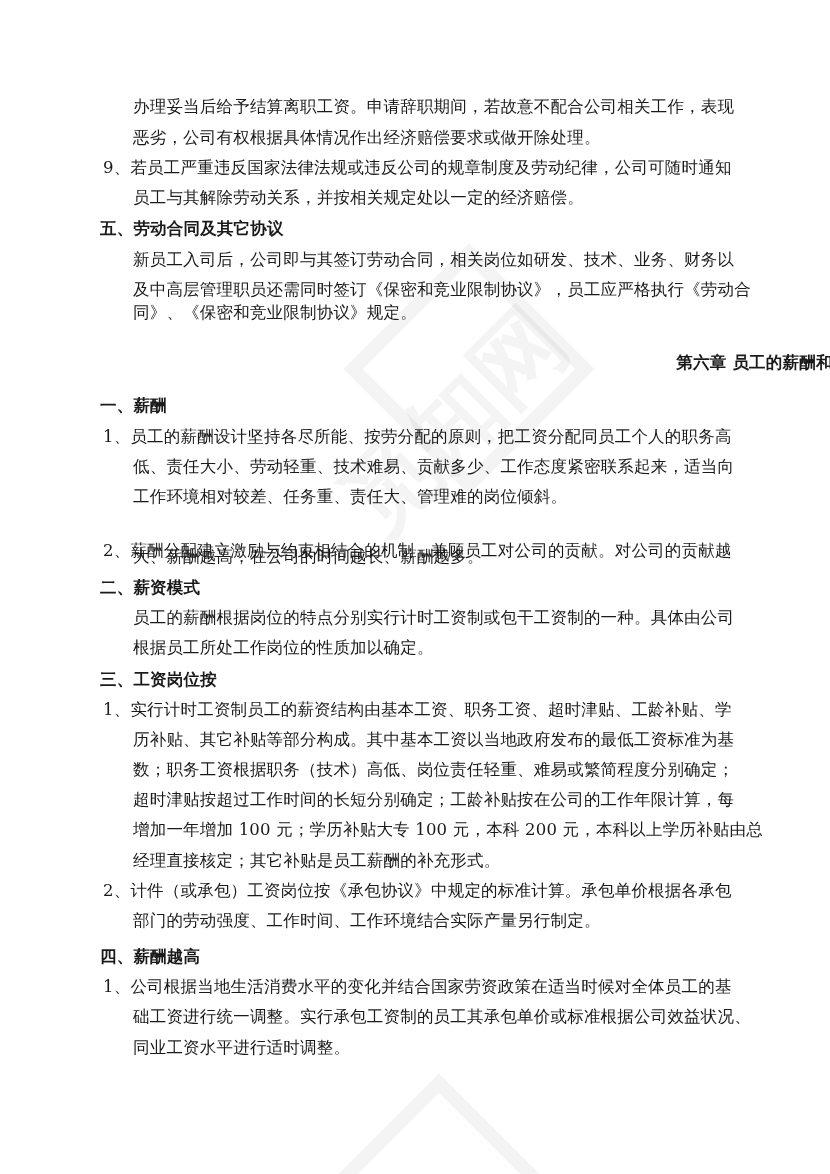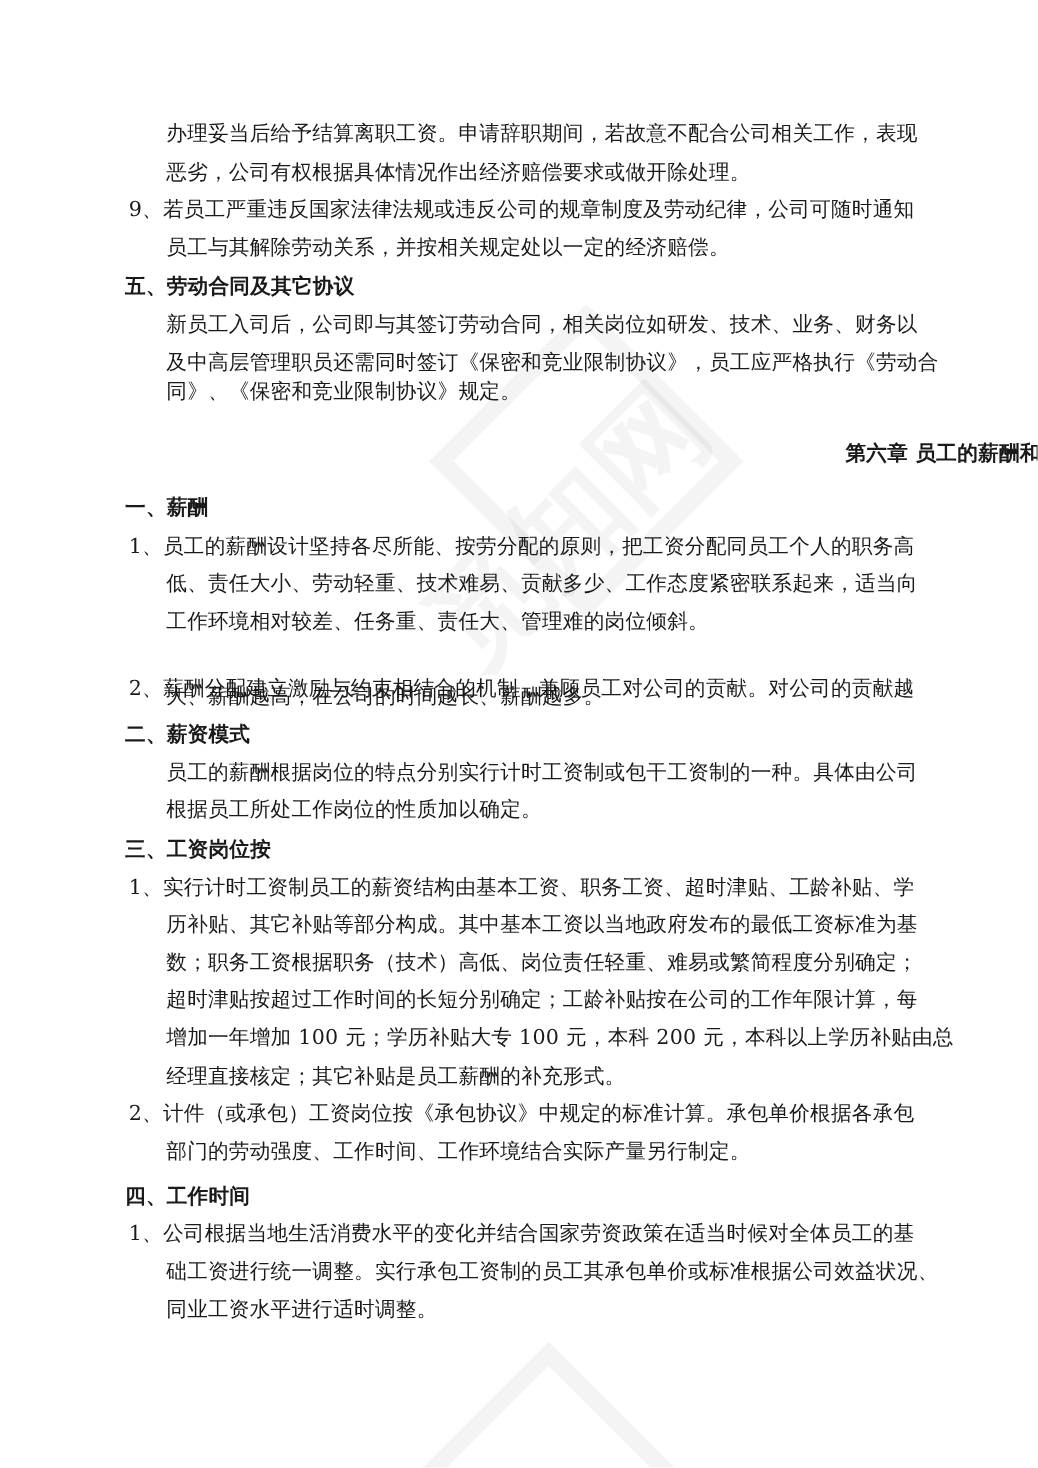--- a/index.html
+++ b/index.html
@@ -69,18 +69,18 @@
   <div class="line head" style="top:669px;">三、工资岗位按</div>
   <div class="line num justify-num" style="top:699px;">1、实行计时工资制员工的薪资结构由基本工资、职务工资、超时津贴、工龄补贴、学</div>
   <div class="line body justify" style="top:729px;">历补贴、其它补贴等部分构成。其中基本工资以当地政府发布的最低工资标准为基</div>
   <div class="line body justify" style="top:759px;">数；职务工资根据职务（技术）高低、岗位责任轻重、难易或繁简程度分别确定；</div>
   <div class="line body justify" style="top:789px;">超时津贴按超过工作时间的长短分别确定；工龄补贴按在公司的工作年限计算，每</div>
   <div class="line body justify" style="top:819px;">增加一年增加 100 元；学历补贴大专 100 元，本科 200 元，本科以上学历补贴由总</div>
   <div class="line body" style="top:850px;">经理直接核定；其它补贴是员工薪酬的补充形式。</div>
   <div class="line num justify-num" style="top:880px;">2、计件（或承包）工资岗位按《承包协议》中规定的标准计算。承包单价根据各承包</div>
   <div class="line body" style="top:910px;">部门的劳动强度、工作时间、工作环境结合实际产量另行制定。</div>
 
-  <div class="line head" style="top:946px;">四、工作时间</div>
+  <div class="line head" style="top:946px;">四、薪酬越高</div>
   <div class="line num justify-num" style="top:976px;">1、公司根据当地生活消费水平的变化并结合国家劳资政策在适当时候对全体员工的基</div>
   <div class="line body justify" style="top:1006px;">础工资进行统一调整。实行承包工资制的员工其承包单价或标准根据公司效益状况、</div>
   <div class="line body" style="top:1037px;">同业工资水平进行适时调整。</div>
 
 </div>
 
 </body></html>

